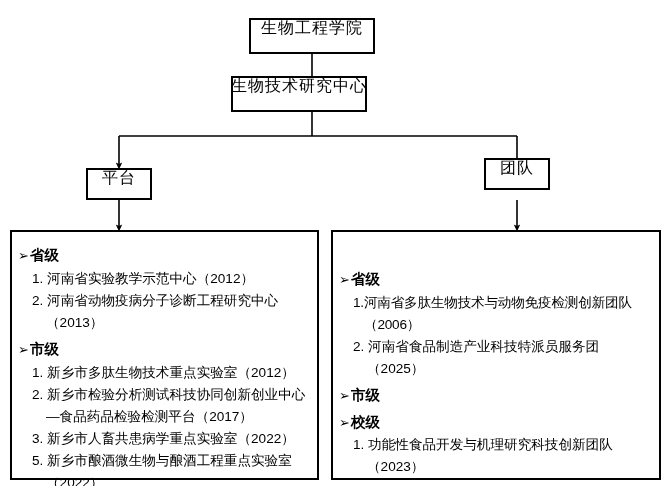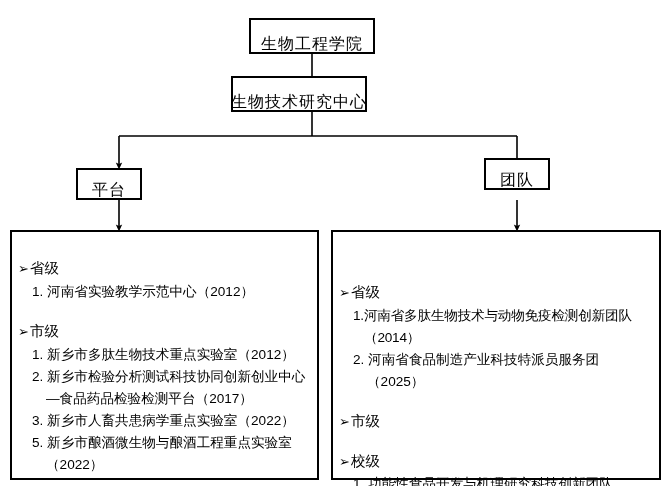--- a/index.html
+++ b/index.html
@@ -32,21 +32,21 @@
     pointer-events: none;
   }
 
   
   .node {
     position: absolute;
     border: 2px solid #000000;
     background: #ffffff;
     box-sizing: border-box;
     display: flex;
-    align-items: flex-end;
+    align-items: flex-start;
     justify-content: center;
     text-align: center;
     letter-spacing: 1px;
   }
   .node-label {
     font-size: 16px;
     line-height: 1;
     white-space: nowrap;
   }
 
@@ -56,21 +56,21 @@
     width: 126px;
     height: 36px;
   }
   #node-center {
     left: 231px;
     top: 76px;
     width: 136px;
     height: 36px;
   }
   #node-platform {
-    left: 76px;
+    left: 86px;
     top: 168px;
     width: 66px;
     height: 32px;
   }
   #node-team {
     left: 484px;
     top: 158px;
     width: 66px;
     height: 32px;
   }
@@ -94,23 +94,23 @@
     top: 230px;
     width: 330px;
     height: 250px;
   }
   #panel-team .panel-inner {
     padding-top: 24px;
   }
 
   .group-title {
     font-size: 14.5px;
-    font-weight: normal;
+    font-weight: bold;
     line-height: 1.5;
-    margin: 18px 0 1px 0;
+    margin: 5px 0 1px 0;
     white-space: nowrap;
   }
   .group-title .bullet {
     font-family: "DejaVu Sans", sans-serif;
     font-size: 13px;
     margin-right: 1px;
   }
 
   .group-items {
     margin: 0;
@@ -170,36 +170,37 @@
 
   <div class="node" id="node-team">
     <span class="node-label">团队</span>
   </div>
 
   <div class="panel" id="panel-platform">
     <div class="panel-inner">
         <div class="group-title"><span class="bullet">➢</span><span>省级</span></div>
         <ul class="group-items">
           <li class="item">1. 河南省实验教学示范中心（2012）</li>
+          <li class="item">2. 河南省动物疫病分子诊断工程研究中心（2013）</li>
         </ul>
         <div class="group-title"><span class="bullet">➢</span><span>市级</span></div>
         <ul class="group-items">
           <li class="item">1. 新乡市多肽生物技术重点实验室（2012）</li>
           <li class="item">2. 新乡市检验分析测试科技协同创新创业中心—食品药品检验检测平台（2017）</li>
           <li class="item">3. 新乡市人畜共患病学重点实验室（2022）</li>
           <li class="item">5. 新乡市酿酒微生物与酿酒工程重点实验室（2022）</li>
         </ul>
       </div>
   </div>
 
   <div class="panel" id="panel-team">
     <div class="panel-inner">
         <div class="group-title"><span class="bullet">➢</span><span>省级</span></div>
         <ul class="group-items">
-          <li class="item tight">1.河南省多肽生物技术与动物免疫检测创新团队（2014）</li>
+          <li class="item tight">1.河南省多肽生物技术与动物免疫检测创新团队（2006）</li>
           <li class="item">2. 河南省食品制造产业科技特派员服务团（2025）</li>
         </ul>
         <div class="group-title"><span class="bullet">➢</span><span>市级</span></div>
         <div class="group-title"><span class="bullet">➢</span><span>校级</span></div>
         <ul class="group-items">
           <li class="item">1. 功能性食品开发与机理研究科技创新团队（2023）</li>
         </ul>
       </div>
   </div>
 

